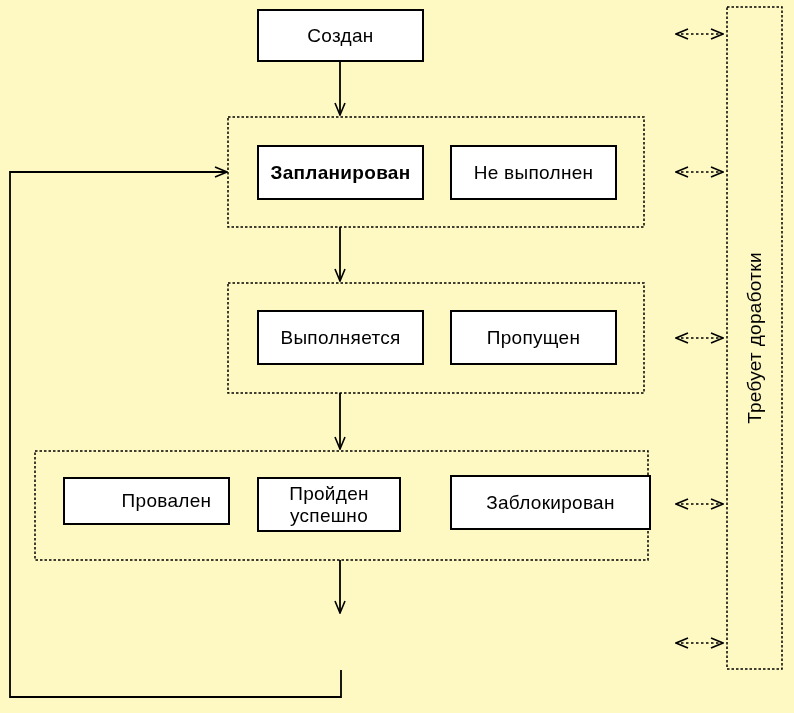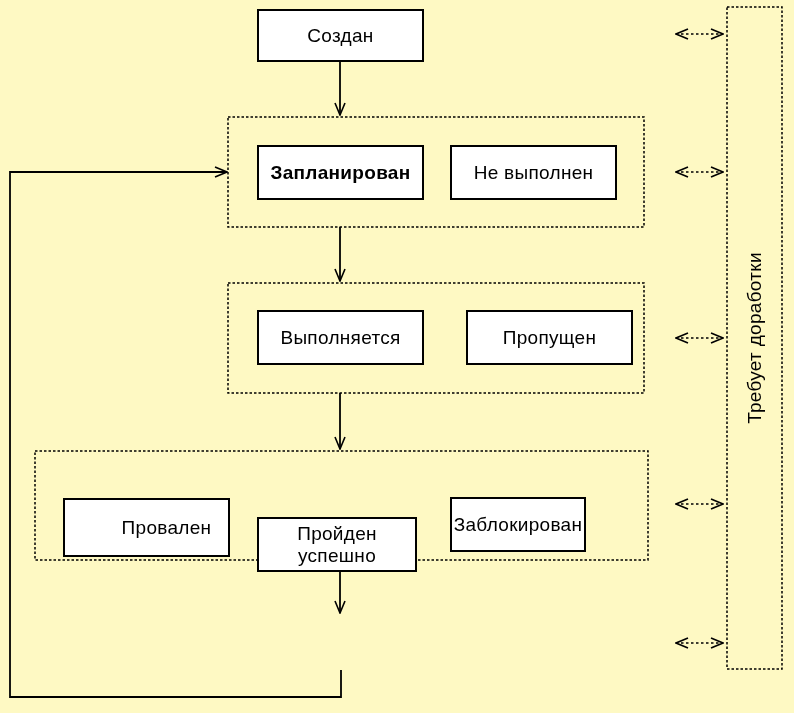--- a/index.html
+++ b/index.html
@@ -31,24 +31,24 @@
     line-height: 1.15;
   }
   .node.bold { font-weight: normal; }
   .node .wrap-narrow { display: inline-block; max-width: 112px; }
 
   
   #node-created     { left: 257px; top: 9px;   width: 167px; height: 53px; }
   #node-planned     { left: 257px; top: 145px; width: 167px; height: 55px; font-weight: bold; }
   #node-notexec     { left: 450px; top: 145px; width: 167px; height: 55px; }
   #node-inprogress  { left: 257px; top: 310px; width: 167px; height: 55px; }
-  #node-skipped     { left: 466px; top: 310px; width: 167px; height: 55px; text-align: center; }
-  #node-failed      { left: 63px;  top: 498px; width: 167px; height: 59px; padding-left: 40px; }
-  #node-passed      { left: 257px; top: 477px; width: 160px; height: 55px; margin-top: 40px; }
-  #node-blocked     { left: 450px; top: 497px; width: 136px; height: 55px; }
+  #node-skipped     { left: 450px; top: 310px; width: 167px; height: 55px; text-align: center; }
+  #node-failed      { left: 63px;  top: 477px; width: 167px; height: 48px; padding-left: 40px; }
+  #node-passed      { left: 257px; top: 477px; width: 144px; height: 55px; }
+  #node-blocked     { left: 450px; top: 475px; width: 201px; height: 55px; }
   #node-closed      { left: 257px; top: 615px; width: 167px; height: 55px; }
 
   .rework-panel {
     position: absolute;
     left: 727px; top: 7px;
     width: 55px; height: 662px;
     display: flex;
     align-items: center;
     justify-content: center;
   }

